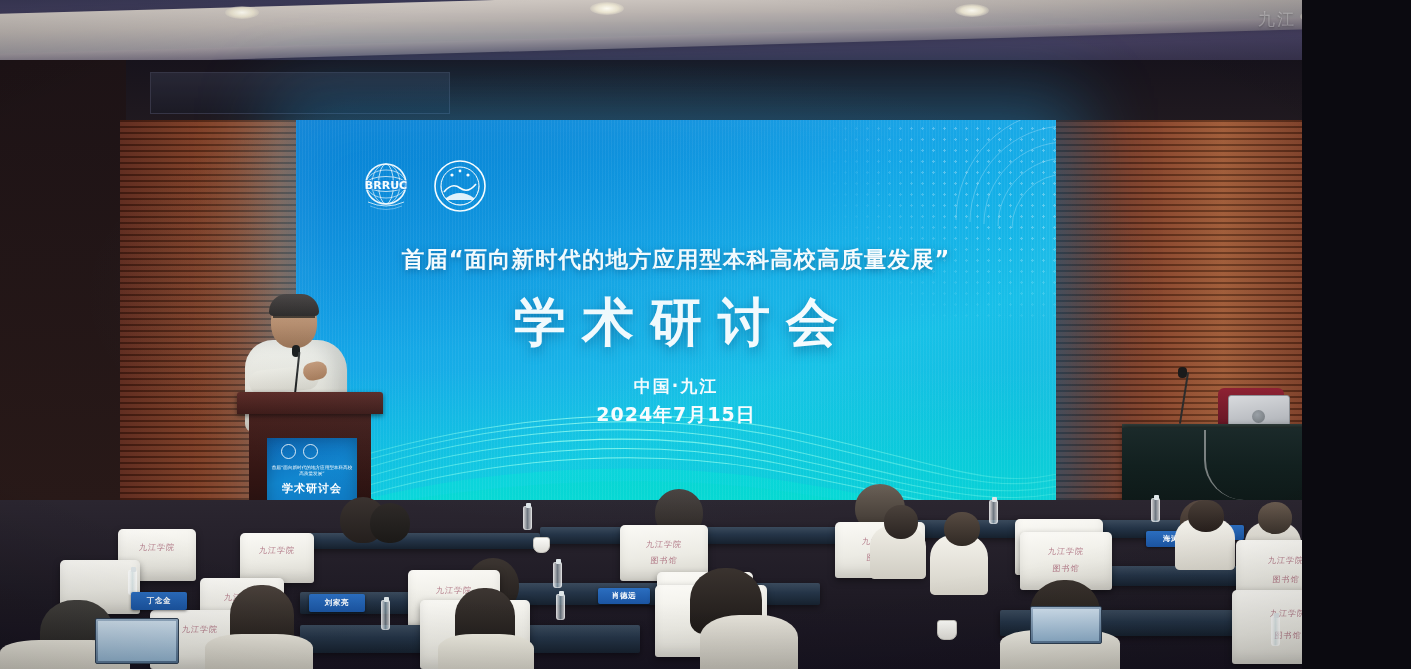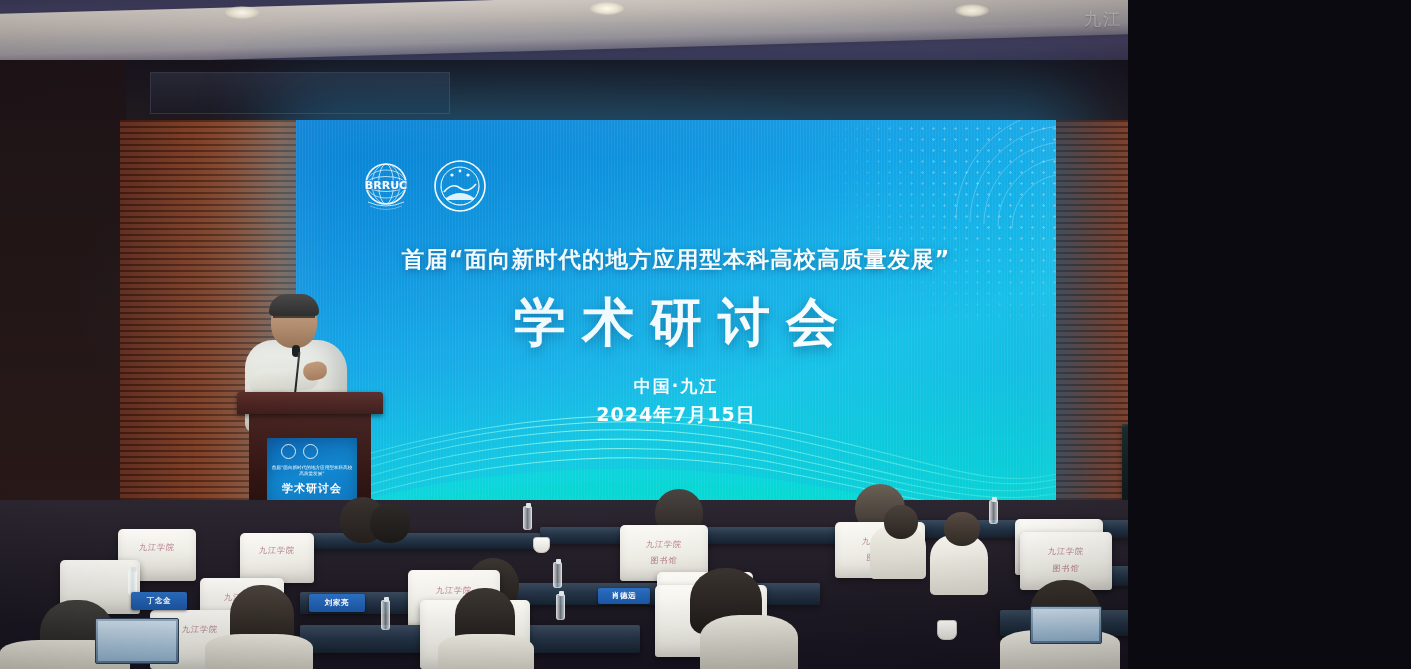--- a/index.html
+++ b/index.html
@@ -1,21 +1,21 @@
 <!DOCTYPE html>
 <html><head>
 <meta charset="utf-8">
 <style>
   * { box-sizing: border-box; margin: 0; padding: 0; }
   html, body {
     width: 1411px; height: 669px;
     background: #0b0a10; overflow: hidden;
     font-family: "Liberation Sans", sans-serif;
   }
-  #scene { position: relative; width: 1128px; height: 669px; overflow: hidden; }
+  #scene { position: relative; width: 1302px; height: 669px; overflow: hidden; }
 
   
   .ceiling {
     position:absolute; left:0; top:0; width:1411px; height:74px;
     background: linear-gradient(180deg,#3b3a58 0%,#4b4568 38%,#2f2b42 100%);
   }
   .ceiling-band {
     position:absolute; left:-40px; top:-6px; width:1500px; height:46px;
     background: linear-gradient(180deg,#cfc8c2 0%,#b9b2ae 40%,#8d8a92 100%);
     transform: rotate(-1.6deg);

